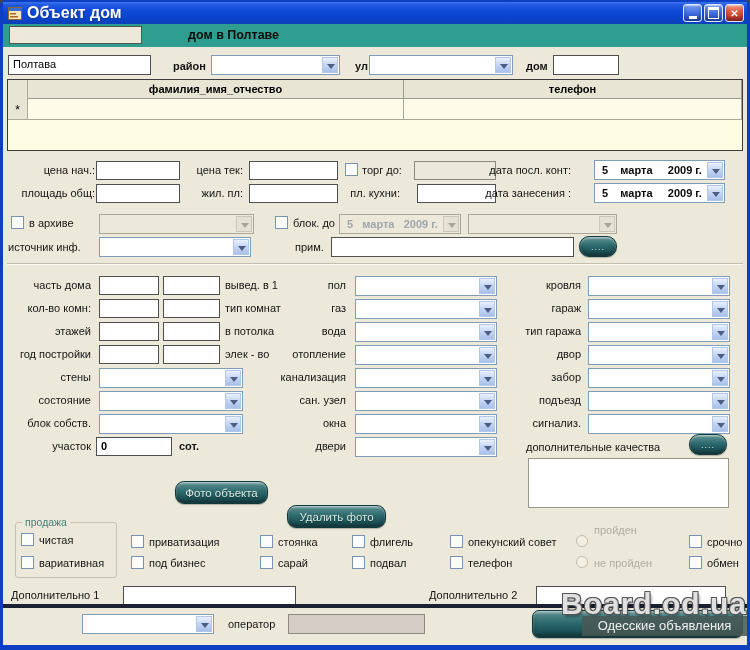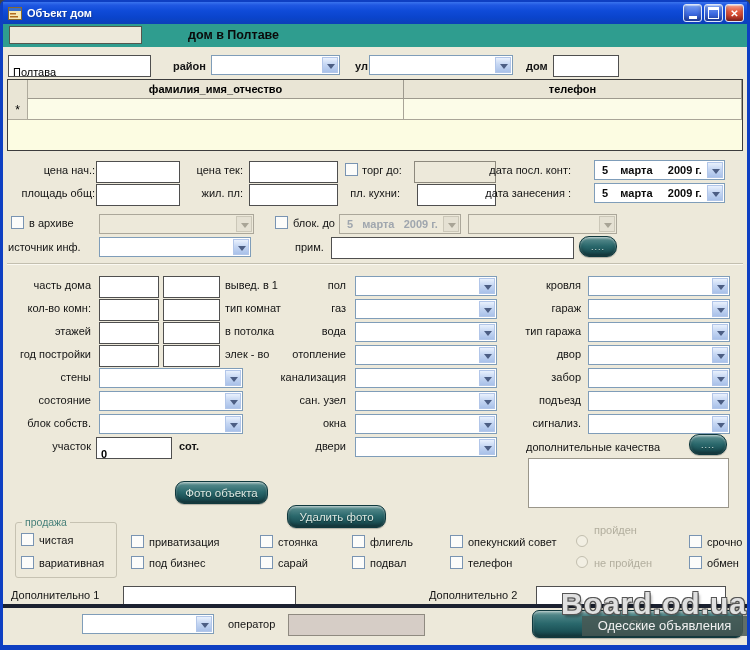--- a/index.html
+++ b/index.html
@@ -8,41 +8,41 @@
   .window{
     position:relative; width:750px; height:650px;
     background:#0E3FC2; overflow:hidden;
     border-radius:6px 6px 0 0;
   }
   .titlebar{
     position:absolute; top:2px; left:3px; right:3px; height:22px;
     background:linear-gradient(180deg,#3A74EE 0%,#2058E2 14%,#0F4BD8 40%,#0A44CC 70%,#0C40B8 100%);
     display:flex; align-items:center; padding:0 3px 0 5px;
   }
-  .titletext{ color:#fff; font-size:11px; font-weight:bold; margin-left:5px; text-shadow:1px 1px 1px #123A9E; flex:1; }
+  .titletext{ color:#fff; font-size:16px; font-weight:bold; margin-left:5px; text-shadow:1px 1px 1px #123A9E; flex:1; }
   .wbtn{ width:19px; height:18px; border-radius:3px; border:1px solid #DCE6F8; margin-left:2px;
     display:flex; align-items:center; justify-content:center; color:#fff; font-size:10px; font-weight:bold;
     box-shadow:inset 0 -3px 4px rgba(0,0,40,.35), inset 0 1px 1px rgba(255,255,255,.55); }
   .wbtn.minb,.wbtn.maxb{ background:linear-gradient(180deg,#7AA0F2,#3E6BE2 55%,#2E55C4); }
   .wbtn.closeb{ background:linear-gradient(180deg,#F4A08C,#E35A3F 40%,#C83A22 85%,#B03018); }
   .wbtn.minb::after{ content:""; width:8px; height:3px; background:#fff; margin-top:8px; }
   .wbtn.maxb::after{ content:""; width:9px; height:8px; border:1px solid #fff; border-top:3px solid #fff; }
   .client{
     position:absolute; top:24px; left:3px; right:3px; bottom:5px;
     background:#EDE9DA; overflow:hidden;
   }
   .band{ position:absolute; top:0; left:0; right:0; height:23px; background:#2F9D8F; }
   .bandfield{ position:absolute; top:2px; left:6px; width:133px; height:18px; background:#EDE9DA; border:1px solid #55564E; }
   .bandtitle{ position:absolute; top:4px; left:185px; font-size:12.5px; font-weight:bold; color:#0A0A0A; }
 
   .lbl{ position:absolute; font-size:11px; color:#141414; white-space:nowrap; }
   .lbl.r{ text-align:right; }
   .lbl.b{ font-weight:bold; }
   .lbl.dis{ color:#B2AE9E; }
-  .field{ position:absolute; height:19px; background:#fff; border:1px solid #4F4F4F; font-size:11px; padding:10px 4px; overflow:hidden; white-space:nowrap; }
+  .field{ position:absolute; height:19px; background:#fff; border:1px solid #4F4F4F; font-size:11px; padding:2px 4px; overflow:hidden; white-space:nowrap; }
   .field.dis{ background:#EDE9DA; border-color:#8D897D; }
   .field.gray{ background:#D6CDC6; border-color:#8F8A80; }
 
   .combo{ position:absolute; height:20px; background:#fff; border:1px solid #7F9DB9; }
   .combo .arr{ position:absolute; top:1px; right:1px; bottom:1px; width:16px;
     background:linear-gradient(180deg,#E9F1FD,#C6D7F3 45%,#A9C1E9); border:1px solid #B2C6E9; }
   .combo .arr::after{ content:""; position:absolute; left:4px; top:6px; border:4px solid transparent; border-top:5px solid #4C5E84; }
   .combo.dis{ background:#EDE9DA; border-color:#ABA79A; }
   .combo.dis .arr{ background:#E5E1D3; border-color:#CBC7B8; }
   .combo.dis .arr::after{ border-top-color:#A8A496; }

